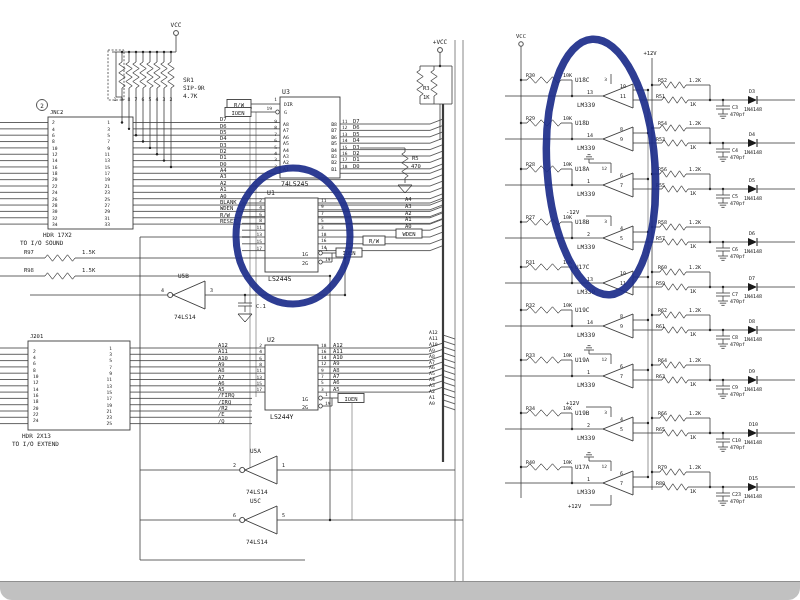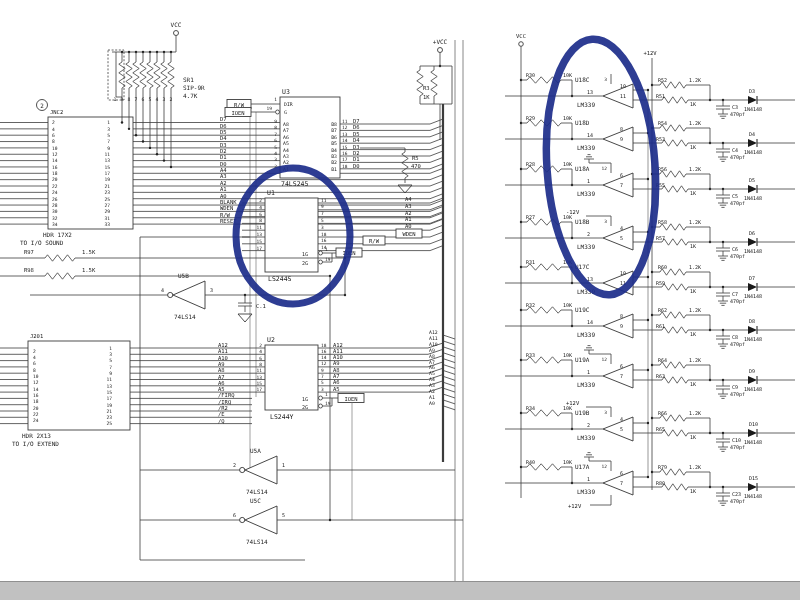--- a/index.html
+++ b/index.html
@@ -1,17 +1,17 @@
 <!DOCTYPE html>
 <html><head>
 <meta charset="utf-8">
 <style>
   html,body{margin:0;padding:0;background:#ffffff;}
   .wrap{position:relative;width:800px;height:600px;background:#fff;overflow:hidden;
-        font-family:"DejaVu Sans Mono", monospace;}
+        font-family:"DejaVu Sans Mono", monospace;border-radius:12px;}
   svg{position:absolute;left:0;top:0;}
   svg text{font-family:"DejaVu Sans Mono", monospace;}
   .bottombar{position:absolute;left:0;top:581px;width:800px;height:19px;border-top:1px solid #8f8f8f;}
 </style>
 </head>
 <body>
 
 <div class="wrap">
   <svg id="schematic" width="800" height="600" viewBox="0 0 800 600">
     <g id="g-left">

